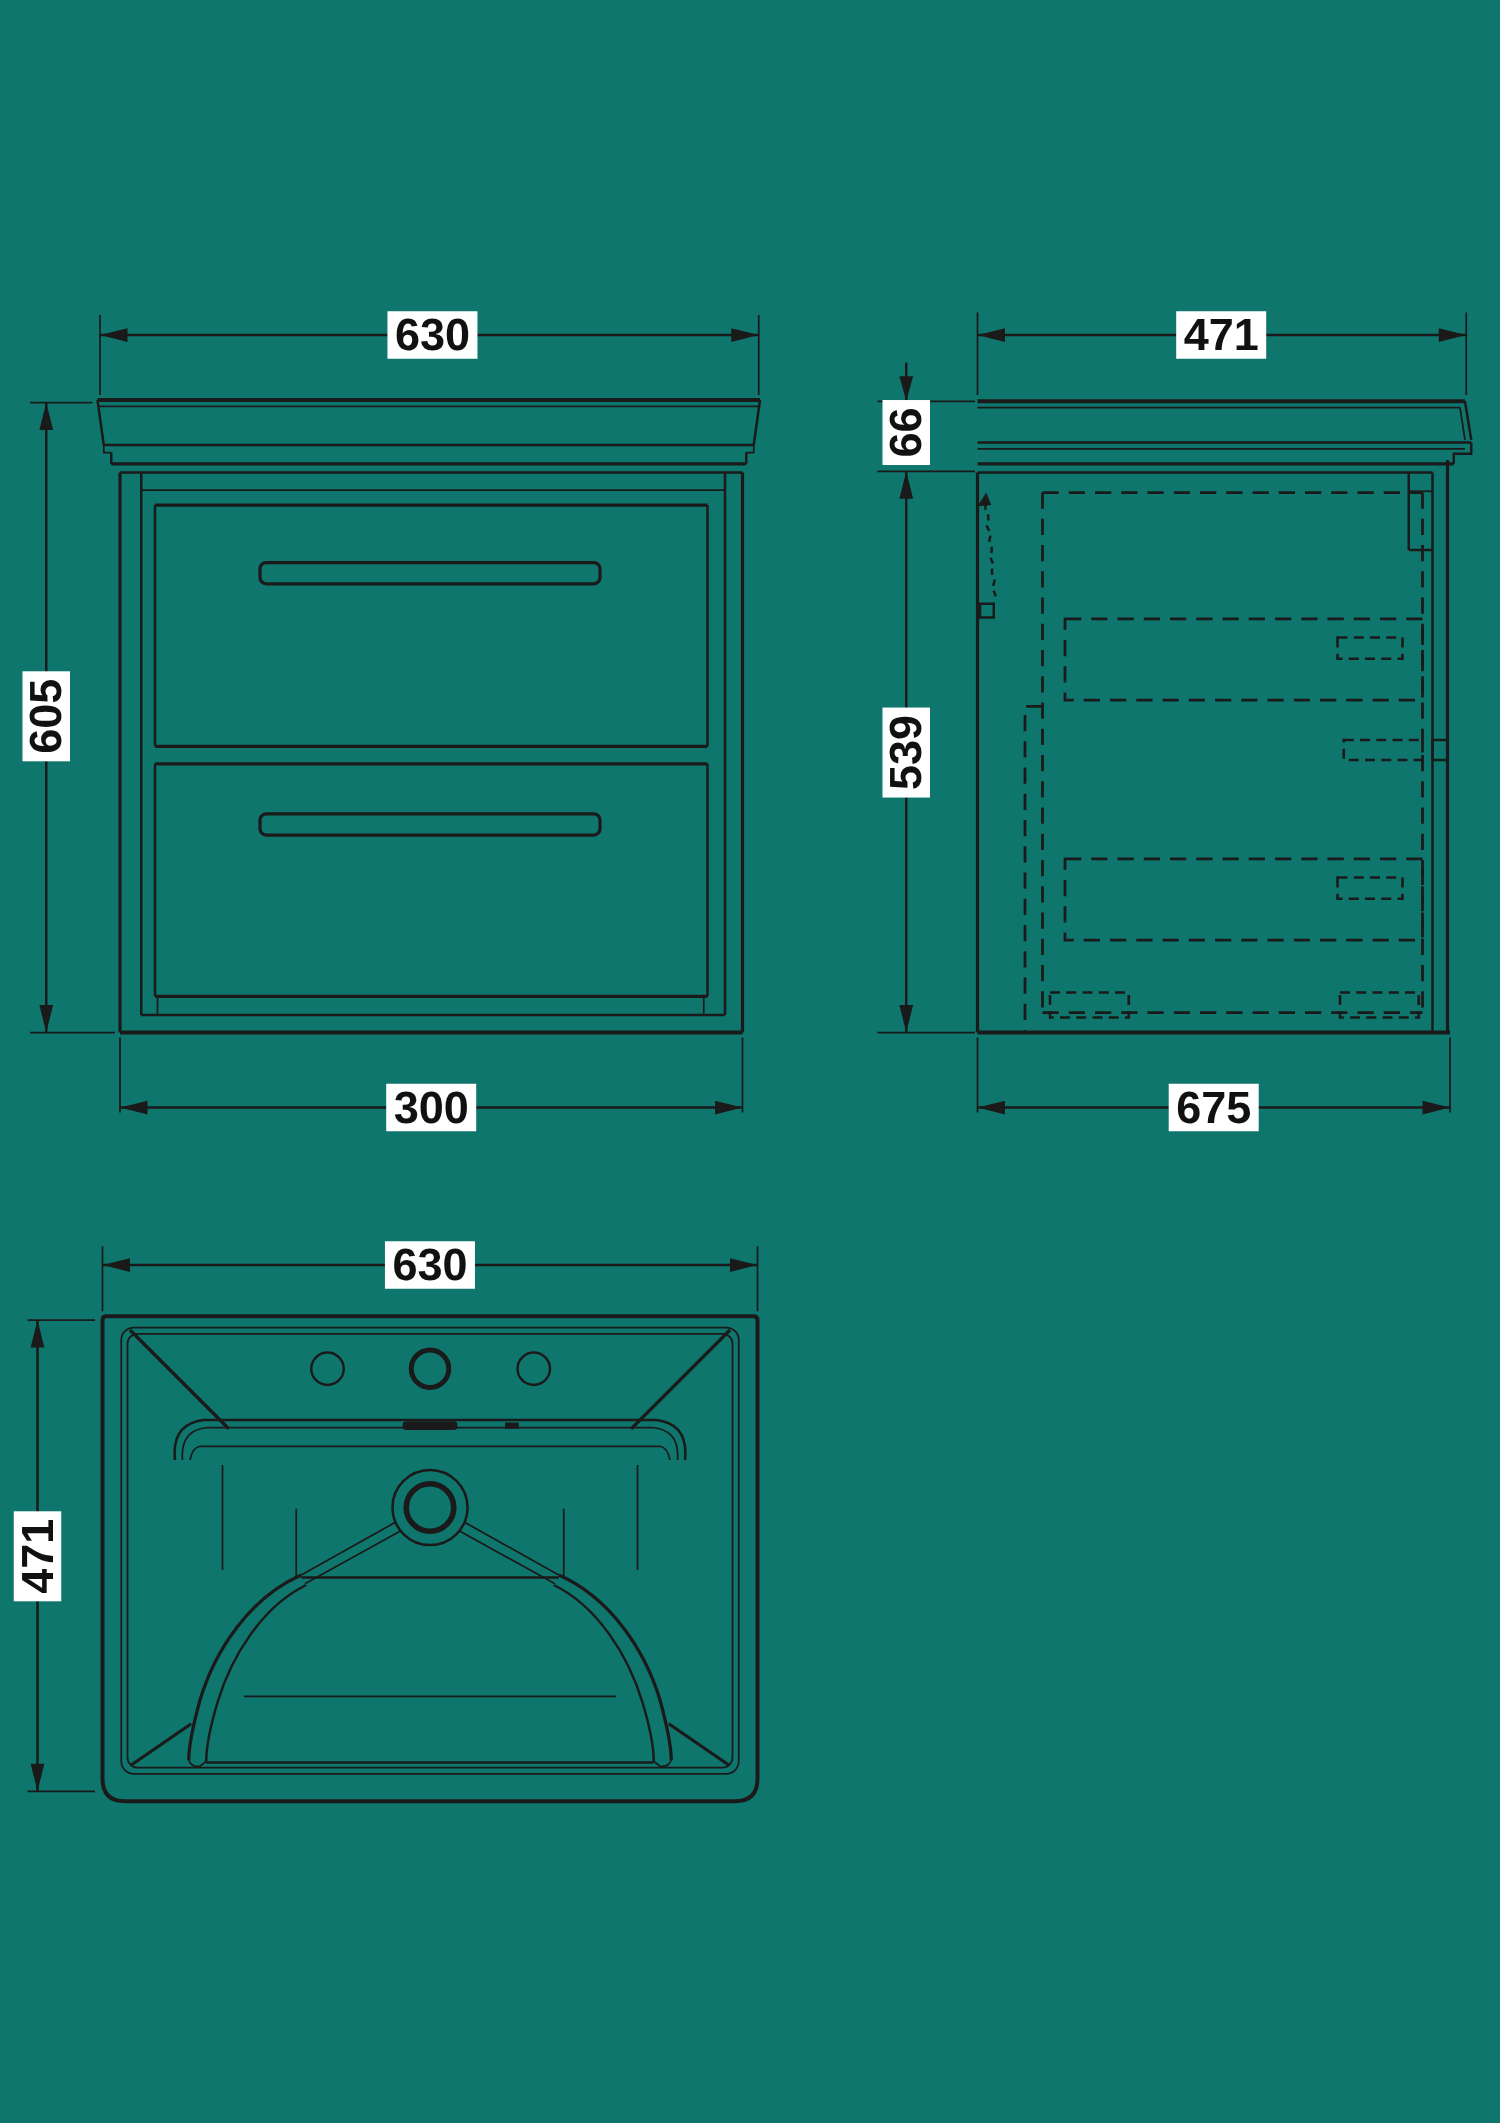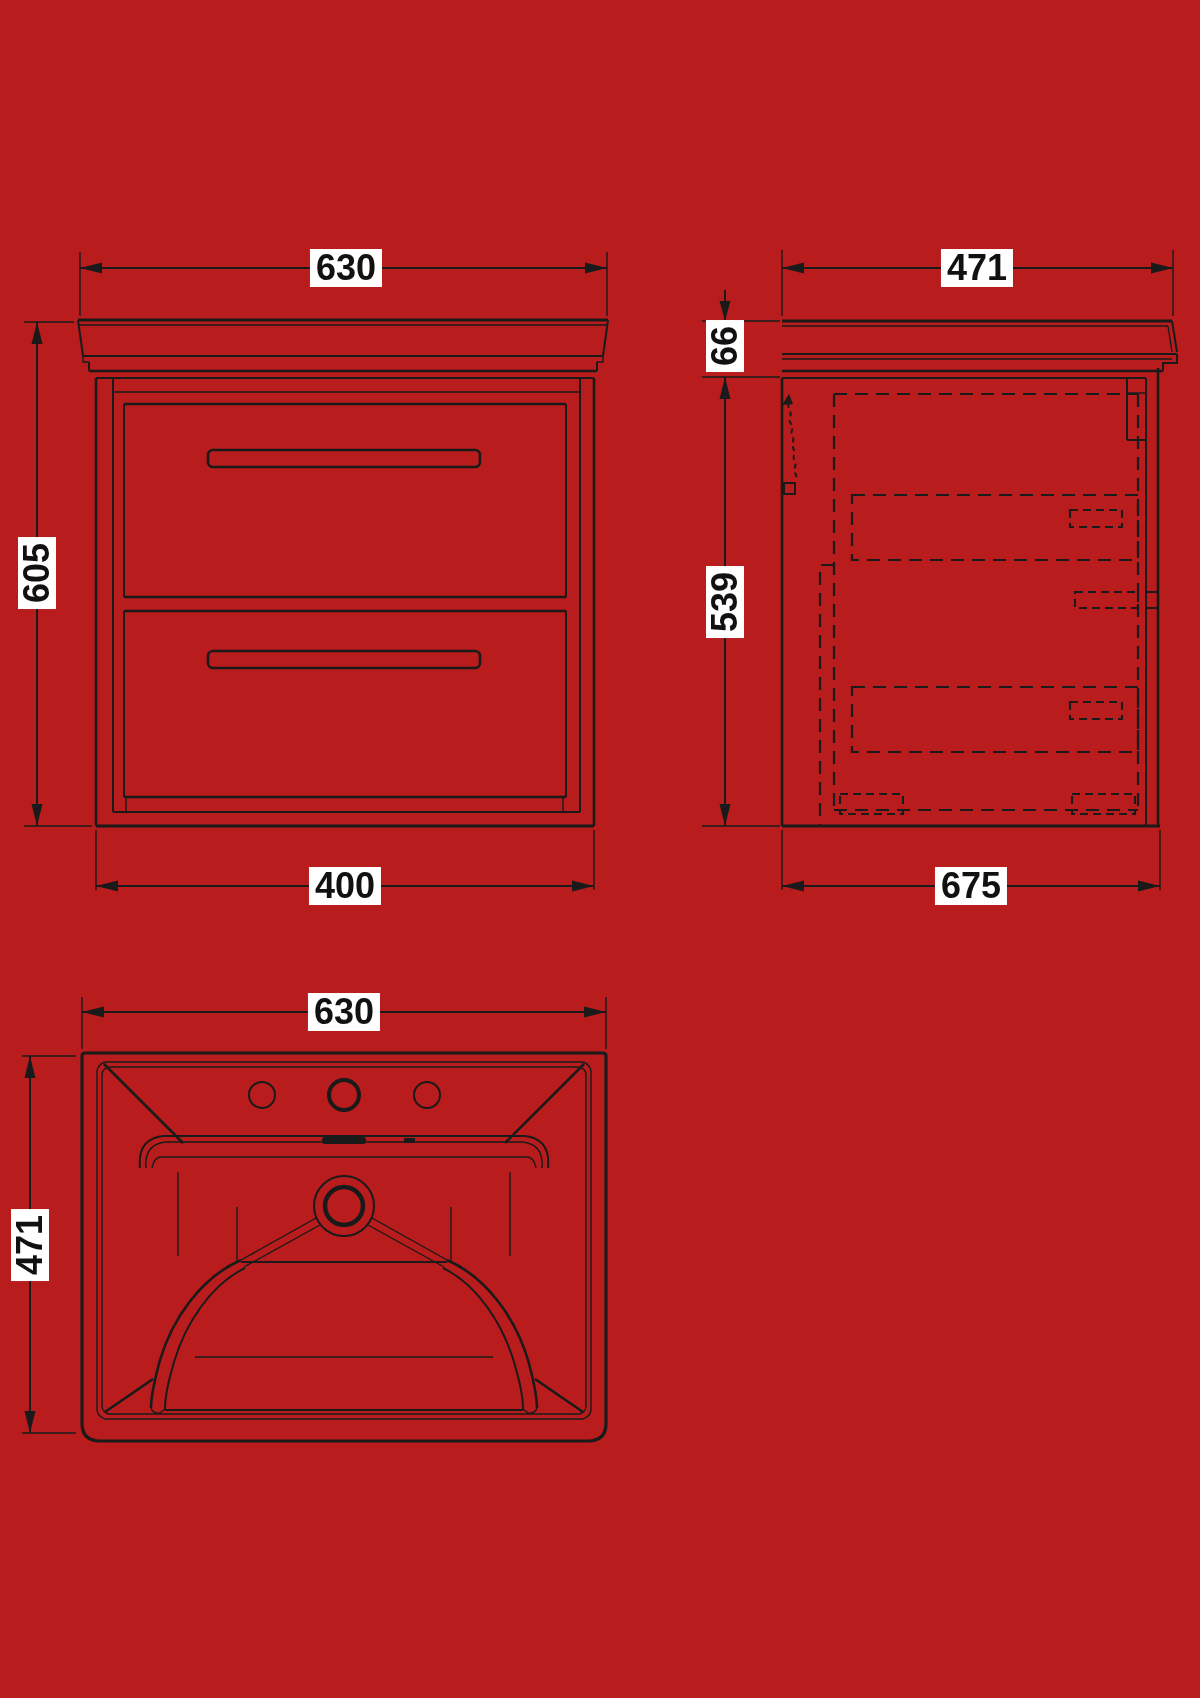--- a/index.html
+++ b/index.html
@@ -1,16 +1,16 @@
 <!DOCTYPE html>
 <html><head>
 <meta charset="utf-8">
 <style>
   html,body{margin:0;padding:0;background:#ffffff;}
-  .canvas{position:relative;width:1200px;height:1698px;background:#b91c1c;overflow:hidden;
+  .canvas{position:relative;width:1200px;height:1698px;background:#0f766e;overflow:hidden;
           font-family:"Liberation Sans",sans-serif;}
   .canvas svg{position:absolute;left:0;top:0;}
   svg line, svg path, svg rect, svg circle{stroke:#1a1a1a;fill:none;stroke-linecap:butt;}
   .w1{stroke-width:1.4px;} .w2{stroke-width:2px;} .w25{stroke-width:2.6px;} .w3{stroke-width:3.2px;}
   .dash{stroke-dasharray:13 8;stroke-width:2.2px;}
   .dash2{stroke-dasharray:8 5;stroke-width:2.1px;}
   .dash3{stroke-dasharray:5 4;stroke-width:2px;}
   .arrow{fill:#1a1a1a;stroke:none;}
   .ink{fill:#1a1a1a;stroke:none;}
   .dim-label{position:absolute;transform:translate(-50%,-50%);
@@ -234,21 +234,21 @@
         <path class="w1" d="M151,1408 Q153,1414 160,1413 L165,1409"></path>
         <path class="w1" d="M537,1408 Q535,1414 528,1413 L523,1409"></path>
         <path class="w1" d="M195,1357 H493"></path>
         <path class="w2" d="M165,1410 H523"></path>
       </g>
     </g>
   </svg>
 
   <div class="dim-label" style="left:346px; top:268px;">630</div>
   <div class="dim-label rot" style="left:37px;  top:573px;">605</div>
-  <div class="dim-label" style="left:345px; top:886px;">400</div>
+  <div class="dim-label" style="left:345px; top:886px;">300</div>
 
   <div class="dim-label" style="left:977px; top:268px;">471</div>
   <div class="dim-label rot" style="left:725px; top:346px;">66</div>
   <div class="dim-label rot" style="left:725px; top:602px;">539</div>
   <div class="dim-label" style="left:971px; top:886px;">675</div>
 
   <div class="dim-label" style="left:344px; top:1012px;">630</div>
   <div class="dim-label rot" style="left:30px;  top:1245px;">471</div>
 
 </div>

